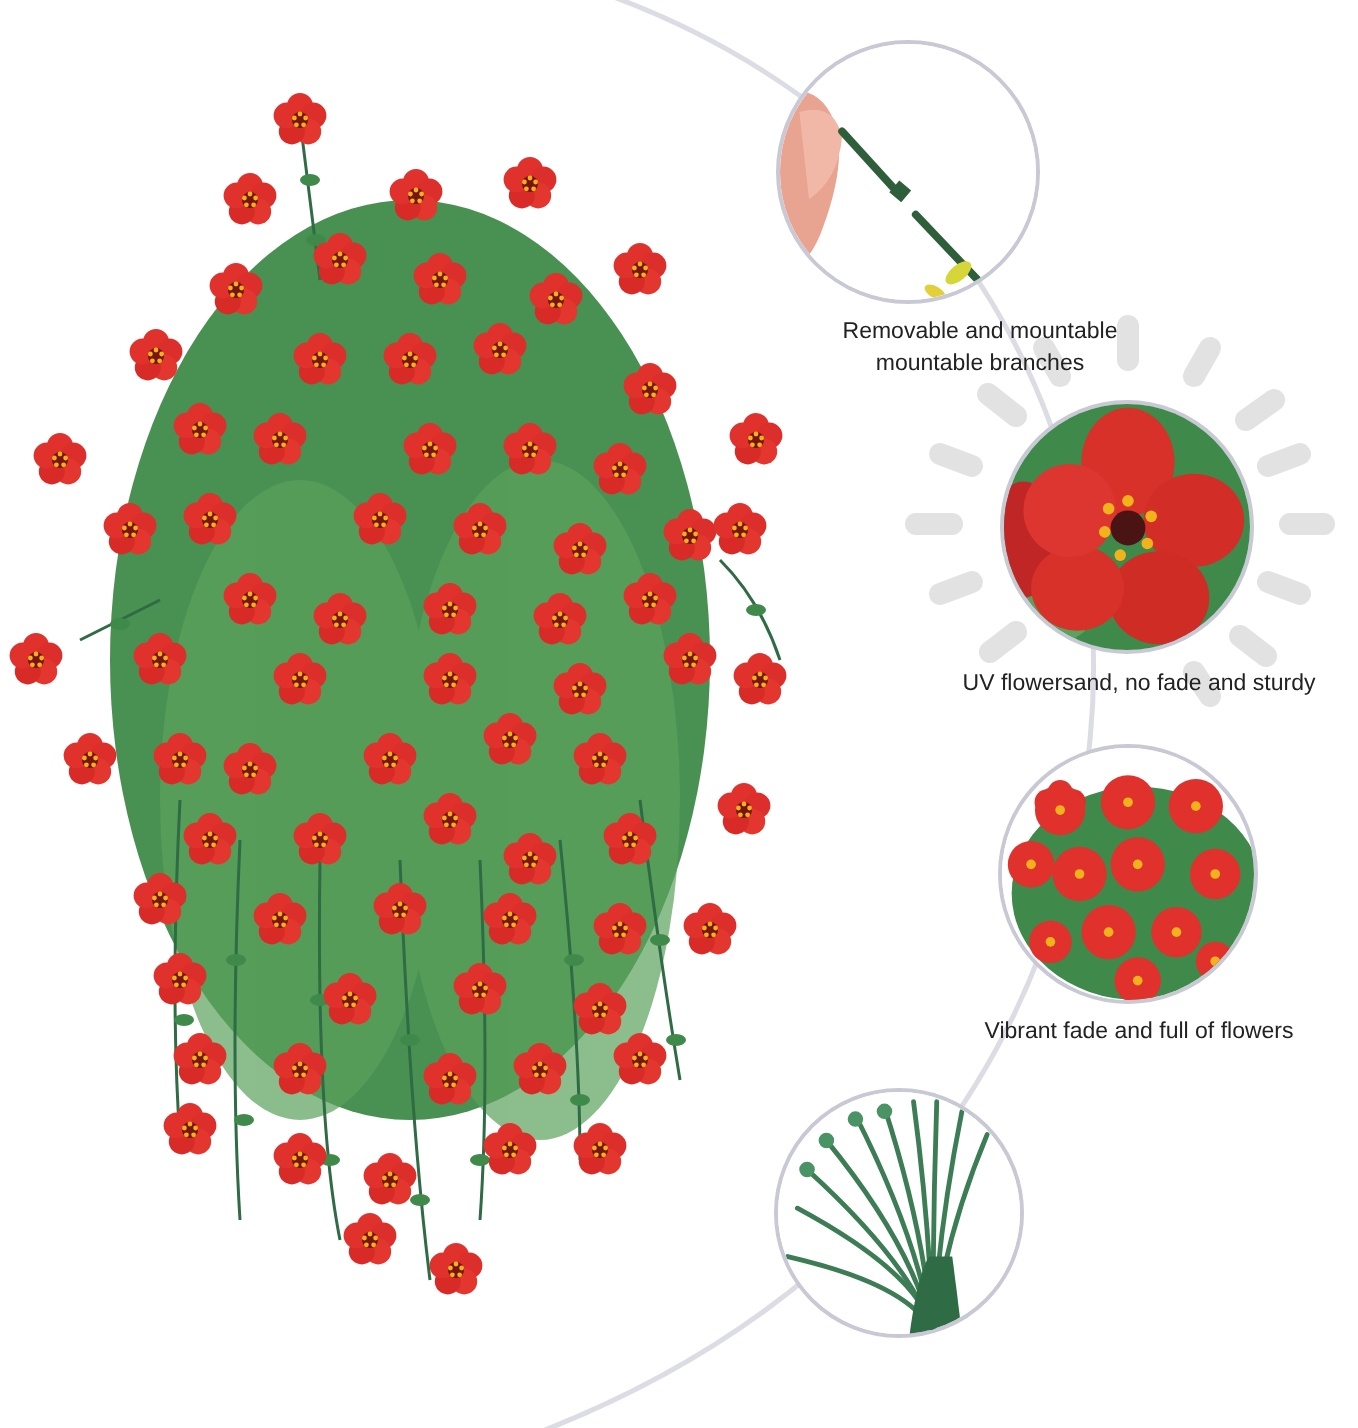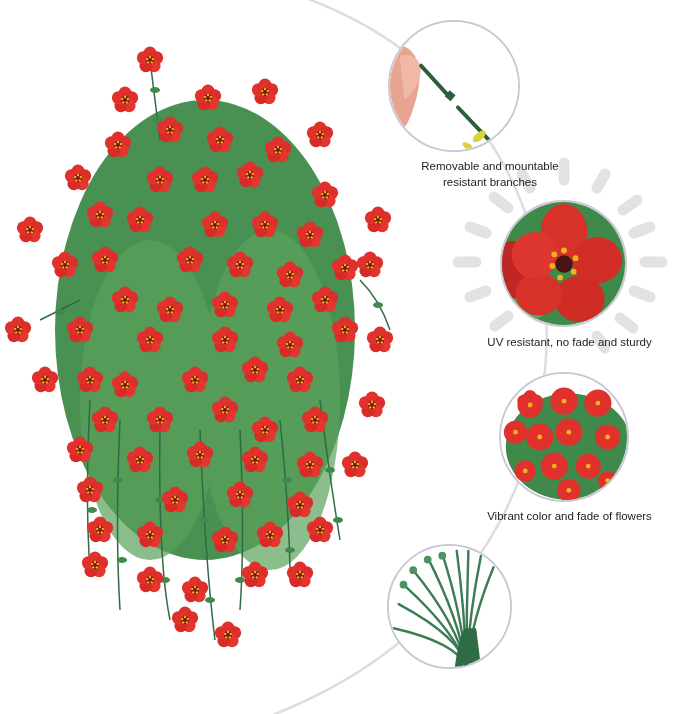--- a/index.html
+++ b/index.html
@@ -186,21 +186,21 @@
       <line x1="32" y1="45" x2="62" y2="78" stroke="#2f5e3a" stroke-width="4" stroke-linecap="round"></line>
       <rect x="58" y="72" width="8" height="8" fill="#2f5e3a" transform="rotate(40 62 76)"></rect>
       <line x1="70" y1="88" x2="108" y2="128" stroke="#2f5e3a" stroke-width="4" stroke-linecap="round"></line>
       <ellipse cx="92" cy="118" rx="8" ry="4" fill="#d6d63a" transform="rotate(-40 92 118)"></ellipse>
       <ellipse cx="80" cy="128" rx="6" ry="3" fill="#e2cf3a" transform="rotate(30 80 128)"></ellipse>
       <path d="M112 118 Q 124 110 132 112 L 132 132 L 110 132 Z" fill="#f0b495"></path>
     </svg>
   </div>
   <div class="caption" style="left:390px; top:158px; width:200px;text-align:center;">
     <div>Removable and mountable</div>
-    <div>resistant branches</div>
+    <div>mountable branches</div>
   </div>
 
   <div class="feature-circle" style="left:500px; top:200px; width:127px; height:127px;">
     <svg viewBox="0 0 127 127">
       <rect width="127" height="127" fill="#3f8a4a"></rect>
       <ellipse cx="20" cy="100" rx="30" ry="25" fill="#5ba25c"></ellipse>
       <ellipse cx="10" cy="70" rx="18" ry="30" fill="#c02626"></ellipse>
       <ellipse cx="64" cy="30" rx="24" ry="28" fill="#d83129"></ellipse>
       <ellipse cx="98" cy="60" rx="26" ry="24" fill="#d22e27"></ellipse>
       <ellipse cx="80" cy="100" rx="26" ry="24" fill="#cf2c26"></ellipse>
@@ -211,21 +211,21 @@
         <circle cx="64" cy="50" r="3"></circle>
           <circle cx="76" cy="58" r="3"></circle>
           <circle cx="74" cy="72" r="3"></circle>
         <circle cx="60" cy="78" r="3"></circle>
           <circle cx="52" cy="66" r="3"></circle>
           <circle cx="54" cy="54" r="3"></circle>
       </g>
     </svg>
   </div>
   <div class="caption" style="left:460px; top:334px; width:219px;">
-    <div>UV resistant, no fade and sturdy</div>
+    <div>UV flowersand, no fade and sturdy</div>
   </div>
 
   <div class="feature-circle" style="left:499px; top:372px; width:130px; height:130px;">
     <svg viewBox="0 0 130 130">
       <rect width="130" height="130" fill="#ffffff"></rect>
       <ellipse cx="70" cy="75" rx="65" ry="55" fill="#3f8a4a"></ellipse>
       <g>
         <use href="#flw" x="30" y="30" transform="scale(1)"></use>
       </g>
       <g fill="#e0312d">
@@ -252,21 +252,21 @@
         <circle cx="110" cy="65" r="2.5"></circle>
           <circle cx="55" cy="95" r="2.5"></circle>
           <circle cx="90" cy="95" r="2.5"></circle>
         <circle cx="25" cy="100" r="2.5"></circle>
           <circle cx="70" cy="120" r="2.5"></circle>
           <circle cx="110" cy="110" r="2.5"></circle>
       </g>
     </svg>
   </div>
   <div class="caption" style="left:460px; top:508px; width:219px;">
-    <div>Vibrant color and fade of flowers</div>
+    <div>Vibrant fade and full of flowers</div>
   </div>
 
   <div class="feature-circle" style="left:387px; top:544px; width:125px; height:125px;">
     <svg viewBox="0 0 125 125">
       <rect width="125" height="125" fill="#ffffff"></rect>
       <g stroke="#3c7d55" stroke-width="2.5" fill="none" stroke-linecap="round">
         <path d="M 80 125 Q 75 95 10 60"></path>
         <path d="M 80 125 Q 70 90 15 40"></path>
         <path d="M 80 125 Q 70 80 25 25"></path>
         <path d="M 80 125 Q 72 75 40 12"></path>

